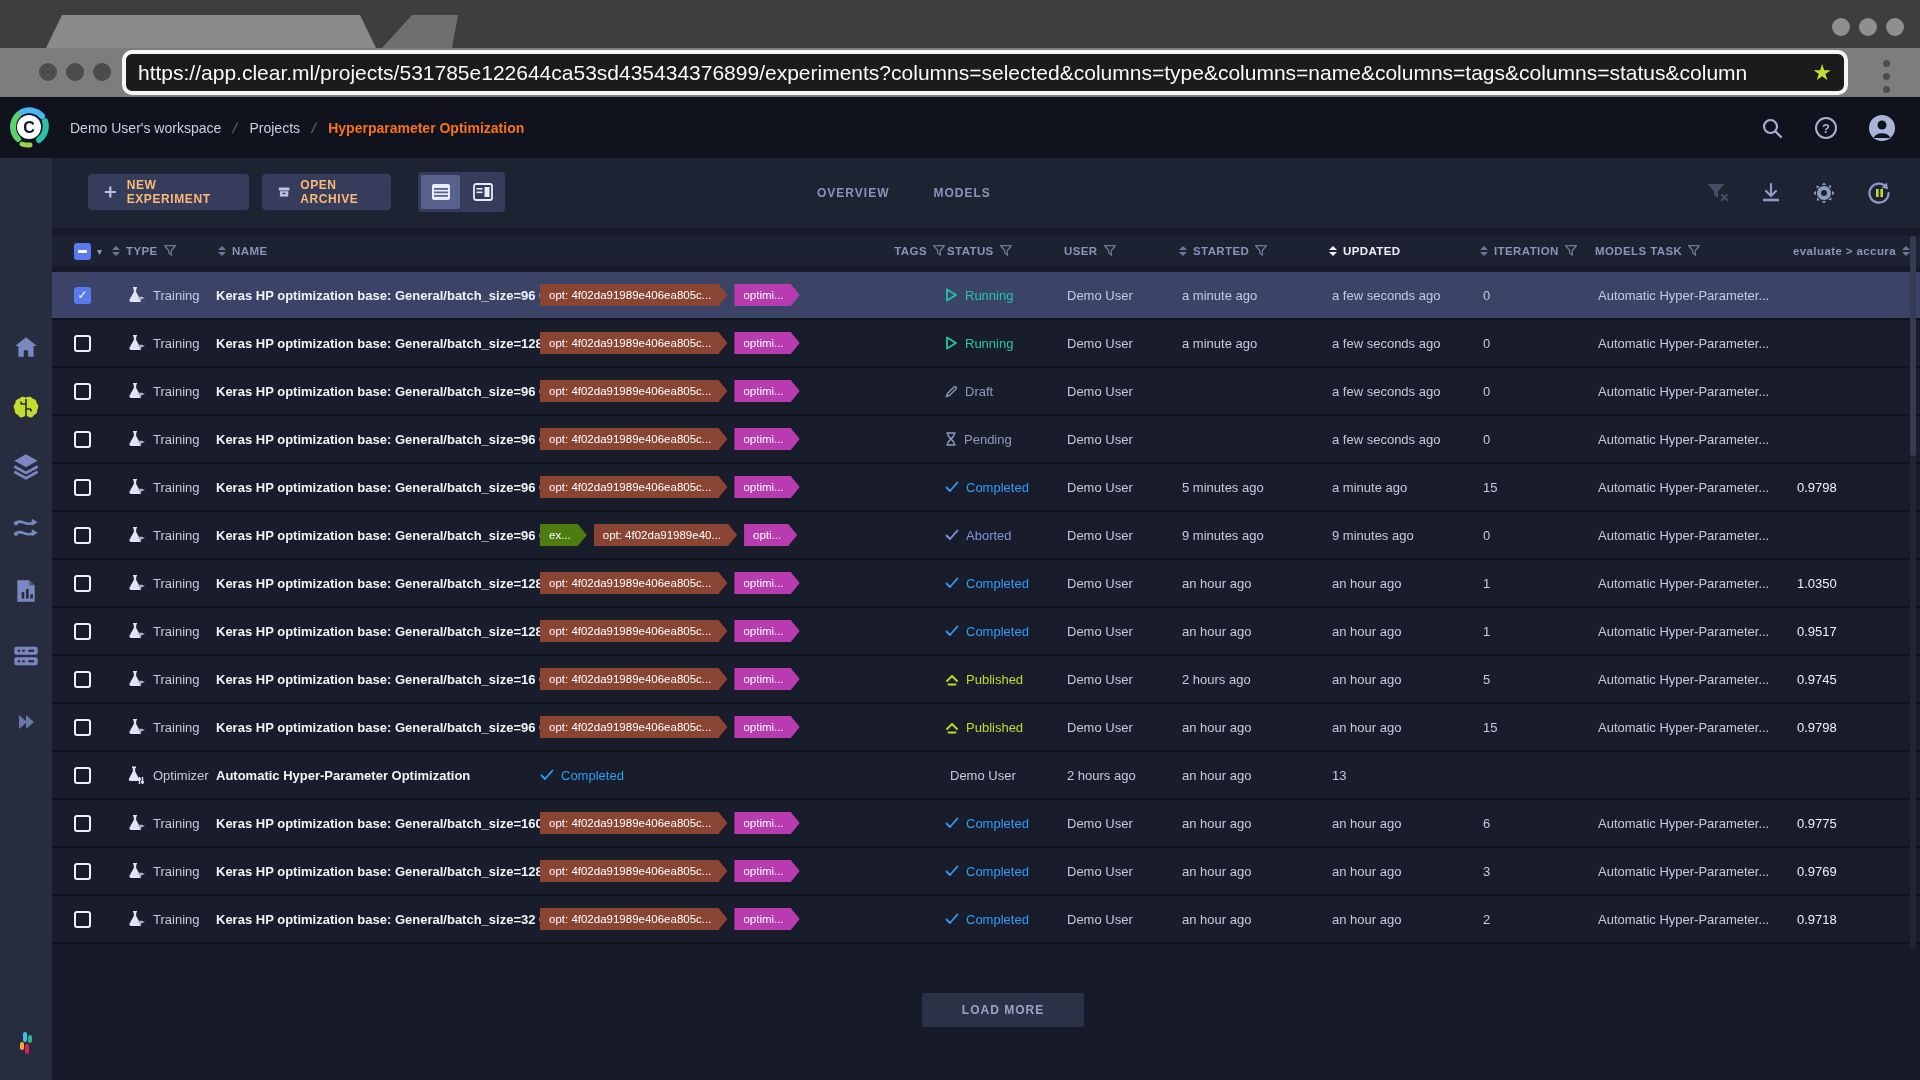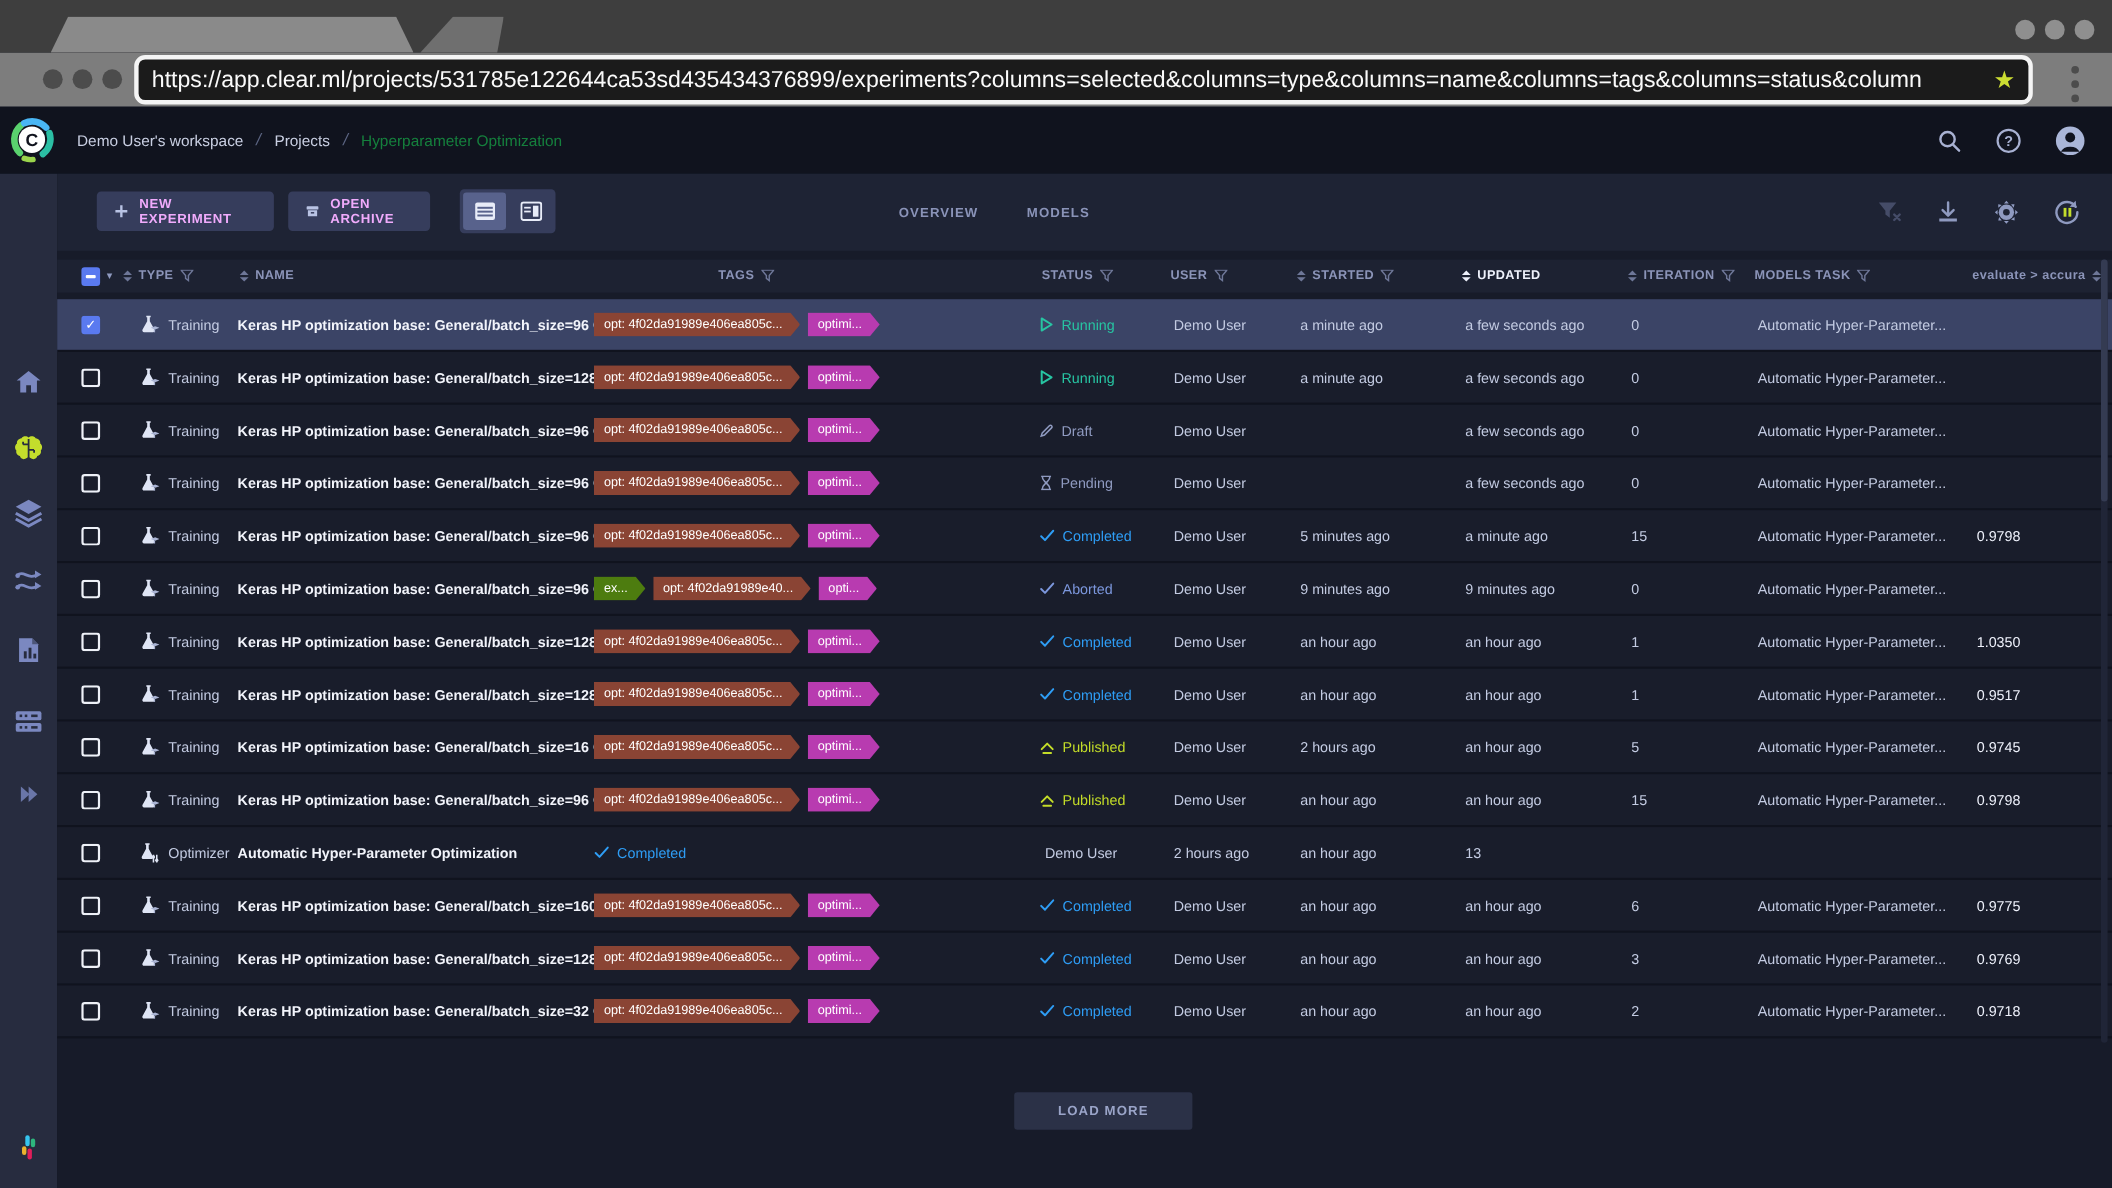--- a/index.html
+++ b/index.html
@@ -22,33 +22,33 @@
   .url-text { flex:1; color:#fafafa; font-size:21px; white-space:nowrap; overflow:hidden; }
   .star { color:#ccdd32; font-size:22px; margin-left:8px; }
   .kebab { position:absolute; right:26px; top:8px; display:flex; flex-direction:column; gap:6px; padding:4px; }
   .kebab i { width:7px; height:7px; border-radius:50%; background:#4c4c4c; }
 
   
   .topbar { position:absolute; left:0; top:97px; width:1920px; height:61px; background:#10131e; }
   .logo { position:absolute; left:8px; top:9px; width:42px; height:42px; }
   .crumbs { position:absolute; left:70px; top:0; height:61px; display:flex; align-items:center; font-size:14px; }
   .crumb { color:#c9cfe2; }
-  .crumb.last { color:#15803d; }
+  .crumb.last { color:#f97316;font-weight:bold; }
   .crumb-sep { color:#5d6684; margin:0 12px; font-size:15px; transform:skewX(-12deg); }
   .topbar-icons { position:absolute; right:0; top:0; height:61px; display:flex; align-items:center; gap:30px; padding-right:24px; }
 
   
   .sidebar { position:absolute; left:0; top:158px; width:52px; height:922px; background:#272c3f; }
   .side-ic { position:absolute; left:0; width:52px; display:flex; justify-content:center; }
   .slack { position:absolute; left:13px; top:872px; }
 
   
   .main { position:absolute; left:52px; top:158px; width:1868px; height:922px; background:#171b29; }
   .toolbar { position:absolute; left:0; top:0; width:1868px; height:70px; background:#1e2334; }
-  .tbtn { position:absolute; top:16px; height:36px; background:#363d5c; border-radius:4px; color:#f0abfc;
+  .tbtn { position:absolute; top:16px; height:36px; background:#363d5c; border-radius:4px; color:#fdba74;
     font-size:12px; font-weight:bold; letter-spacing:.6px; display:flex; align-items:center; gap:10px; padding:0 16px; cursor:pointer; }
   .btn-new { left:36px; width:161px; }
   .btn-archive { left:210px; width:129px; }
   .viewtoggle { position:absolute; left:366px; top:14px; width:87px; height:40px; background:#363d5c; border-radius:4px;
     display:flex; align-items:center; justify-content:space-between; padding:3px; }
   .vt { width:39px; height:34px; border-radius:3px; display:flex; align-items:center; justify-content:center; }
   .vt.active { background:#58628c; }
   .tabs { position:absolute; left:743px; top:0; height:70px; display:flex;justify-content:space-between; }
   .tab { position:relative; height:70px; display:flex; align-items:center; padding:0 22px; color:#8a93b8;
     font-size:12px; font-weight:bold; letter-spacing:1px; cursor:pointer; }
@@ -304,21 +304,21 @@
           <path d="M0.5 0.5 H11.5 L7.3 5.5 V10 L4.7 8 V5.5 Z" fill="none" stroke="#6e7798" stroke-width="1.3"></path>
         </svg>
       </div>
       <div class="hcell">
         <span class="sort">
           <i class="up"></i>
           <i class="dn"></i>
         </span>
         <span class="hlabel">NAME</span>
       </div>
-      <div class="hcell" style="padding-left: 113px;">
+      <div class="hcell" style="padding-left: 113px; justify-content: flex-end;">
         <span class="hlabel">TAGS</span>
         <svg width="12" height="12" viewBox="0 0 12 12">
           <path d="M0.5 0.5 H11.5 L7.3 5.5 V10 L4.7 8 V5.5 Z" fill="none" stroke="#6e7798" stroke-width="1.3"></path>
         </svg>
       </div>
       <div class="hcell">
         <span class="hlabel">STATUS</span>
         <svg width="12" height="12" viewBox="0 0 12 12">
           <path d="M0.5 0.5 H11.5 L7.3 5.5 V10 L4.7 8 V5.5 Z" fill="none" stroke="#6e7798" stroke-width="1.3"></path>
         </svg>

